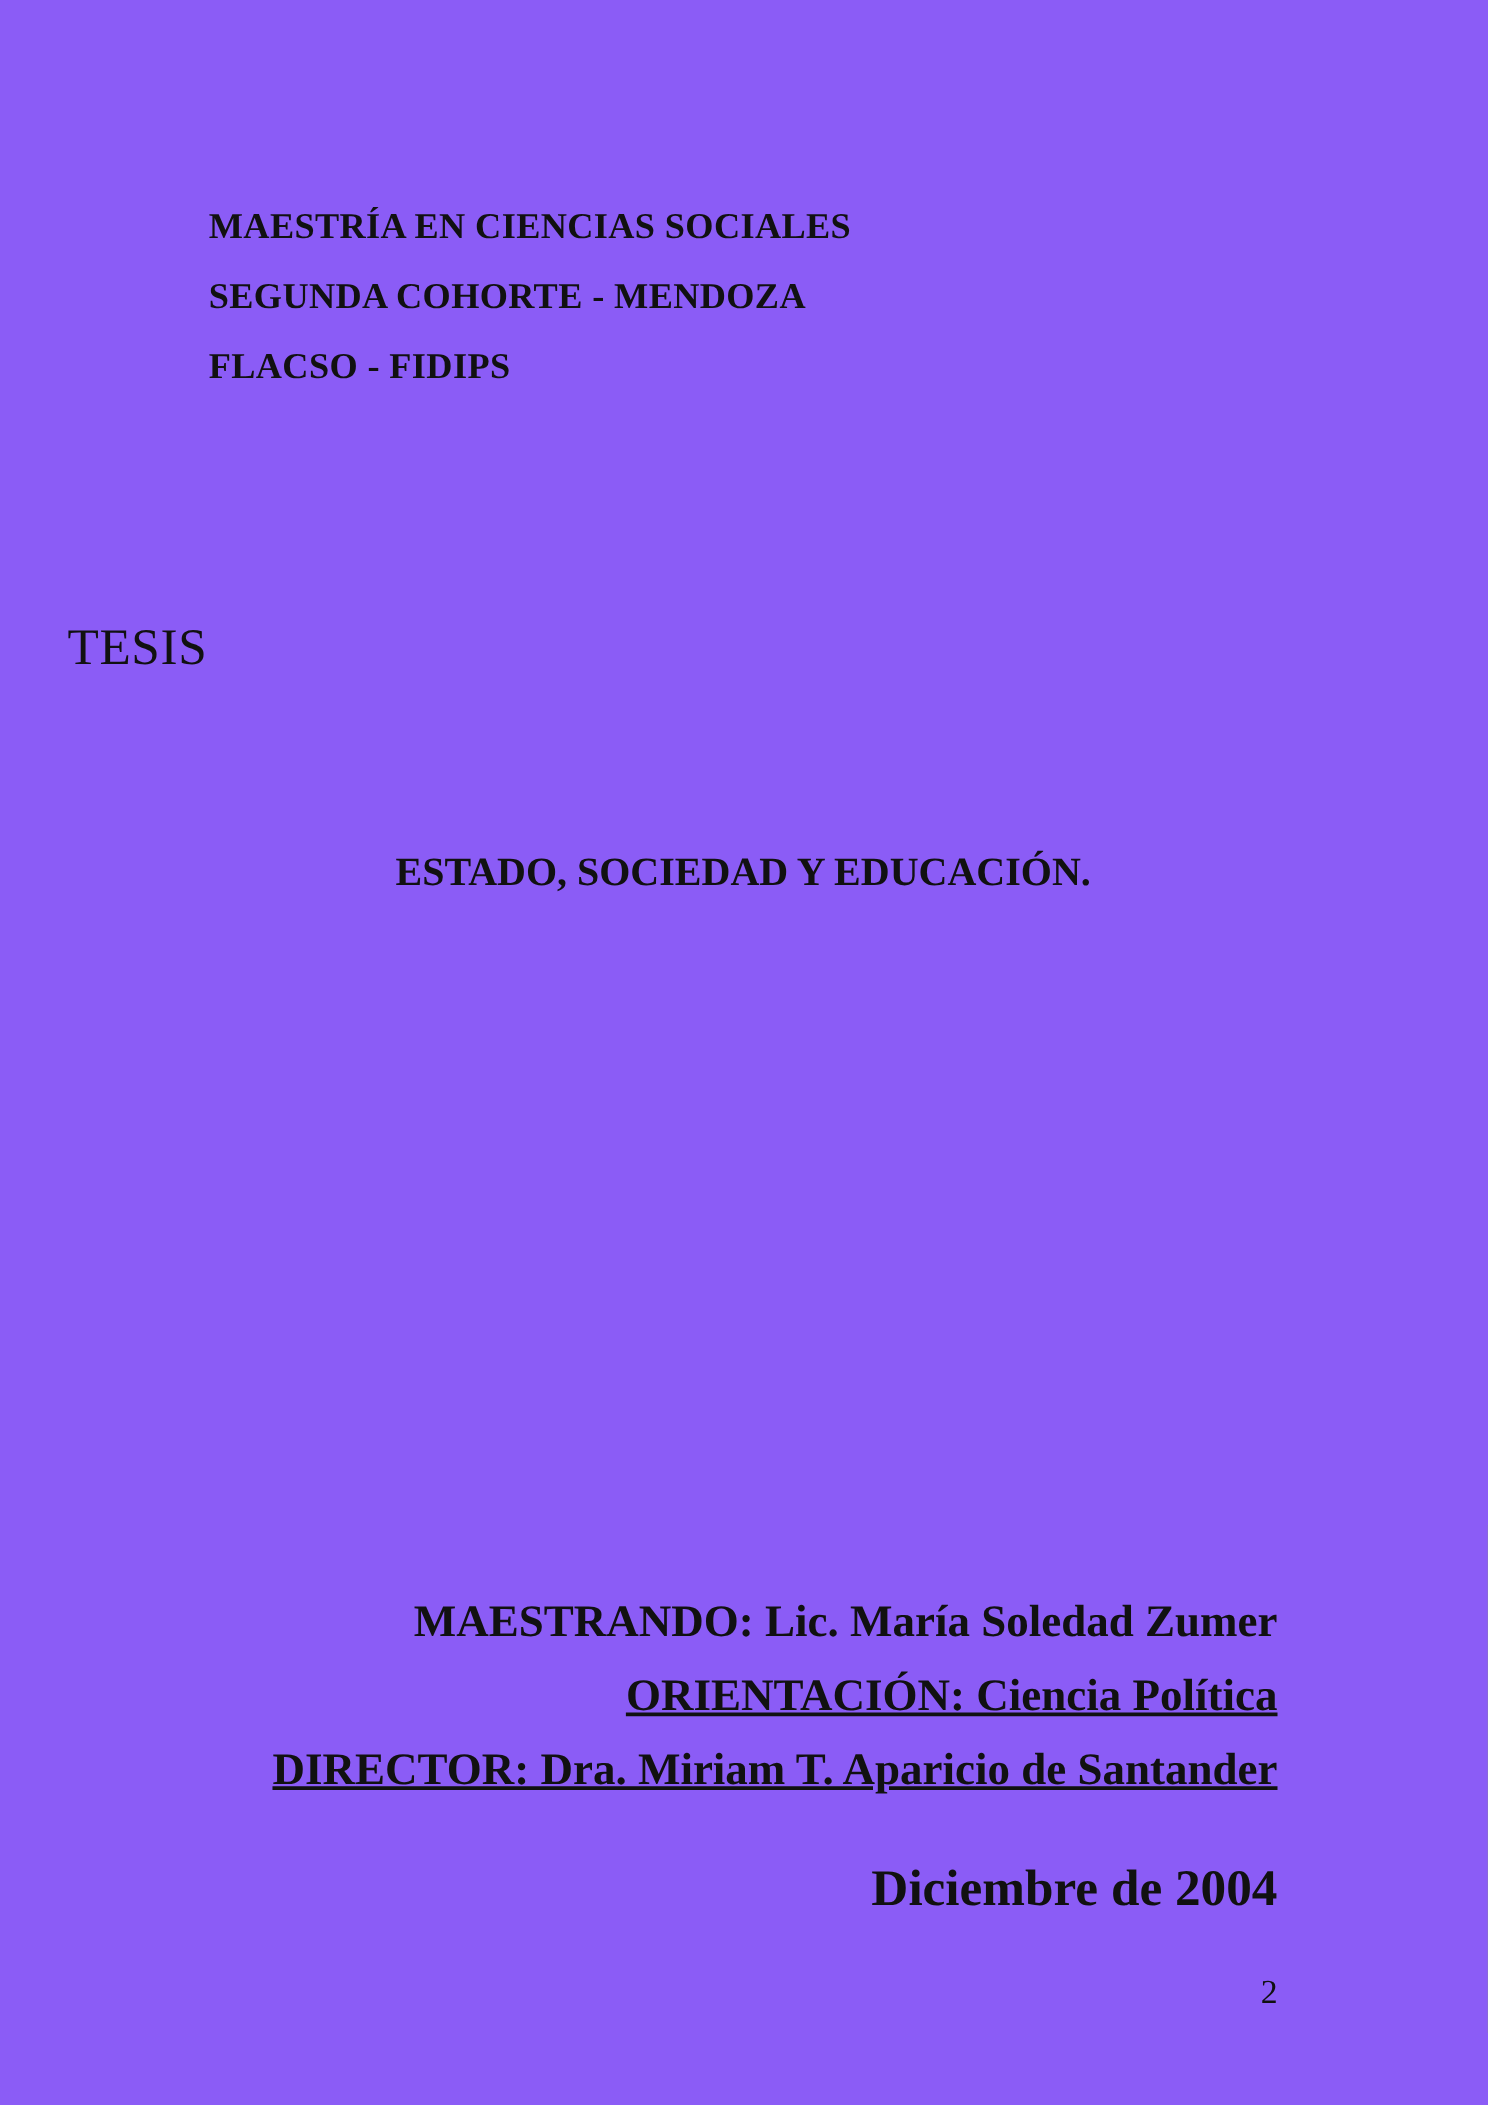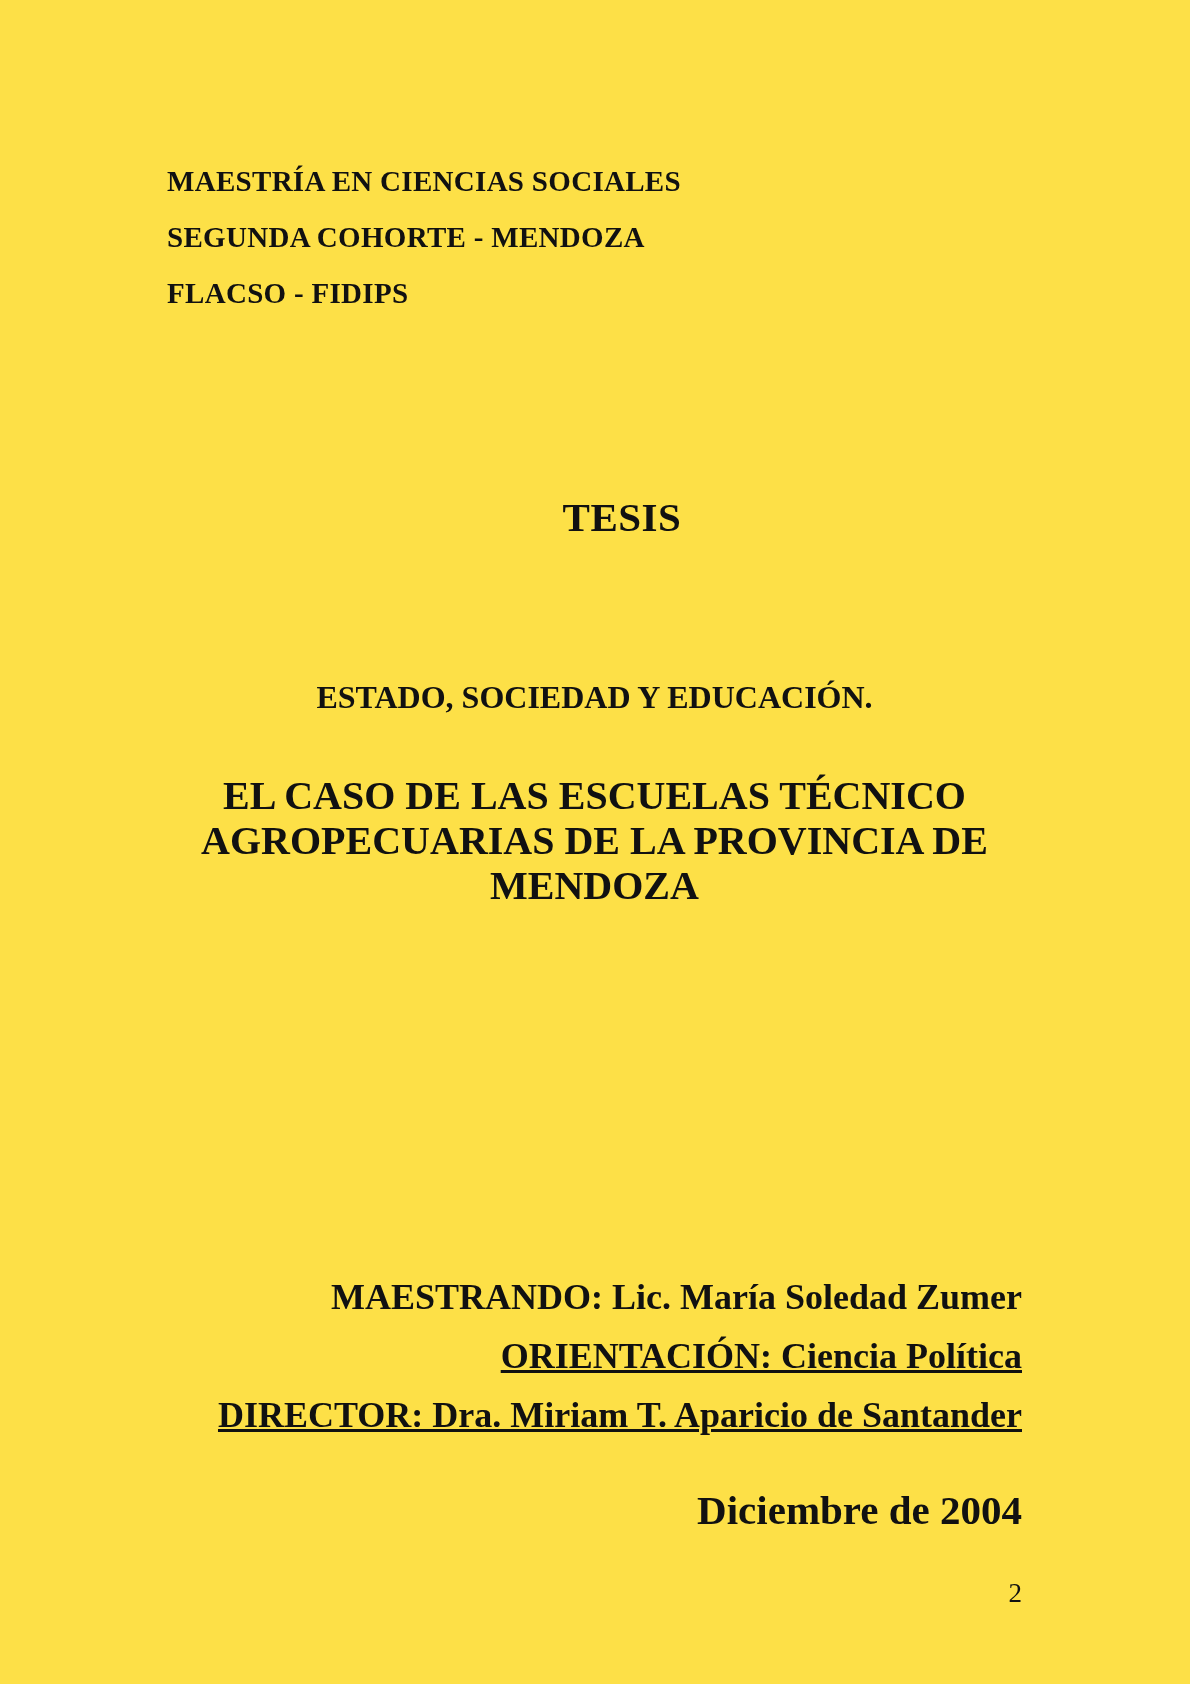--- a/index.html
+++ b/index.html
@@ -8,21 +8,21 @@
   }
   body {
     background: #888;
     font-family: "Liberation Serif", "DejaVu Serif", serif;
   }
   .page {
     position: relative;
     width: 1190px;
     height: 1684px;
     margin: 0 auto;
-    background: #fde047;
+    background: #8b5cf6;
     color: #111111;
     overflow: hidden;
   }
   
   .header-block {
     position: absolute;
     left: 167px;
     top: 153px;
     font-size: 29px;
     font-weight: bold;
@@ -30,23 +30,23 @@
     letter-spacing: 0.3px;
     white-space: nowrap;
   }
   
   .tesis {
     position: absolute;
     left: 0;
     right: 0;
     top: 493px;
     padding-left: 54px;   
-    text-align: center;
+    text-align: left;
     font-size: 41px;
-    font-weight: bold;
+    font-weight: normal;
     letter-spacing: 0.5px;
   }
   
   .title-block {
     position: absolute;
     left: 167px;
     right: 168px;
     text-align: center;
     font-weight: bold;
   }
@@ -105,25 +105,20 @@
   <div class="header-block">
     <div>MAESTRÍA EN CIENCIAS SOCIALES</div>
     <div>SEGUNDA COHORTE - MENDOZA</div>
     <div>FLACSO - FIDIPS</div>
   </div>
 
   <div class="tesis">TESIS</div>
 
   <div class="title-block title-line1">ESTADO, SOCIEDAD Y EDUCACIÓN.</div>
 
-  <div class="title-block title-lines2">
-    <div>EL CASO DE LAS ESCUELAS TÉCNICO</div>
-    <div>AGROPECUARIAS DE LA PROVINCIA DE</div>
-    <div>MENDOZA</div>
-  </div>
 
   <div class="credits-block">
     <div class="credit-line credit-center">MAESTRANDO: Lic. María Soledad Zumer</div>
     <div class="credit-line credit-right">ORIENTACIÓN: Ciencia Política</div>
     <div class="credit-line credit-right">DIRECTOR: Dra. Miriam T. Aparicio de Santander</div>
   </div>
 
   <div class="date-line">Diciembre de 2004</div>
 
   <div class="page-number">2</div>

